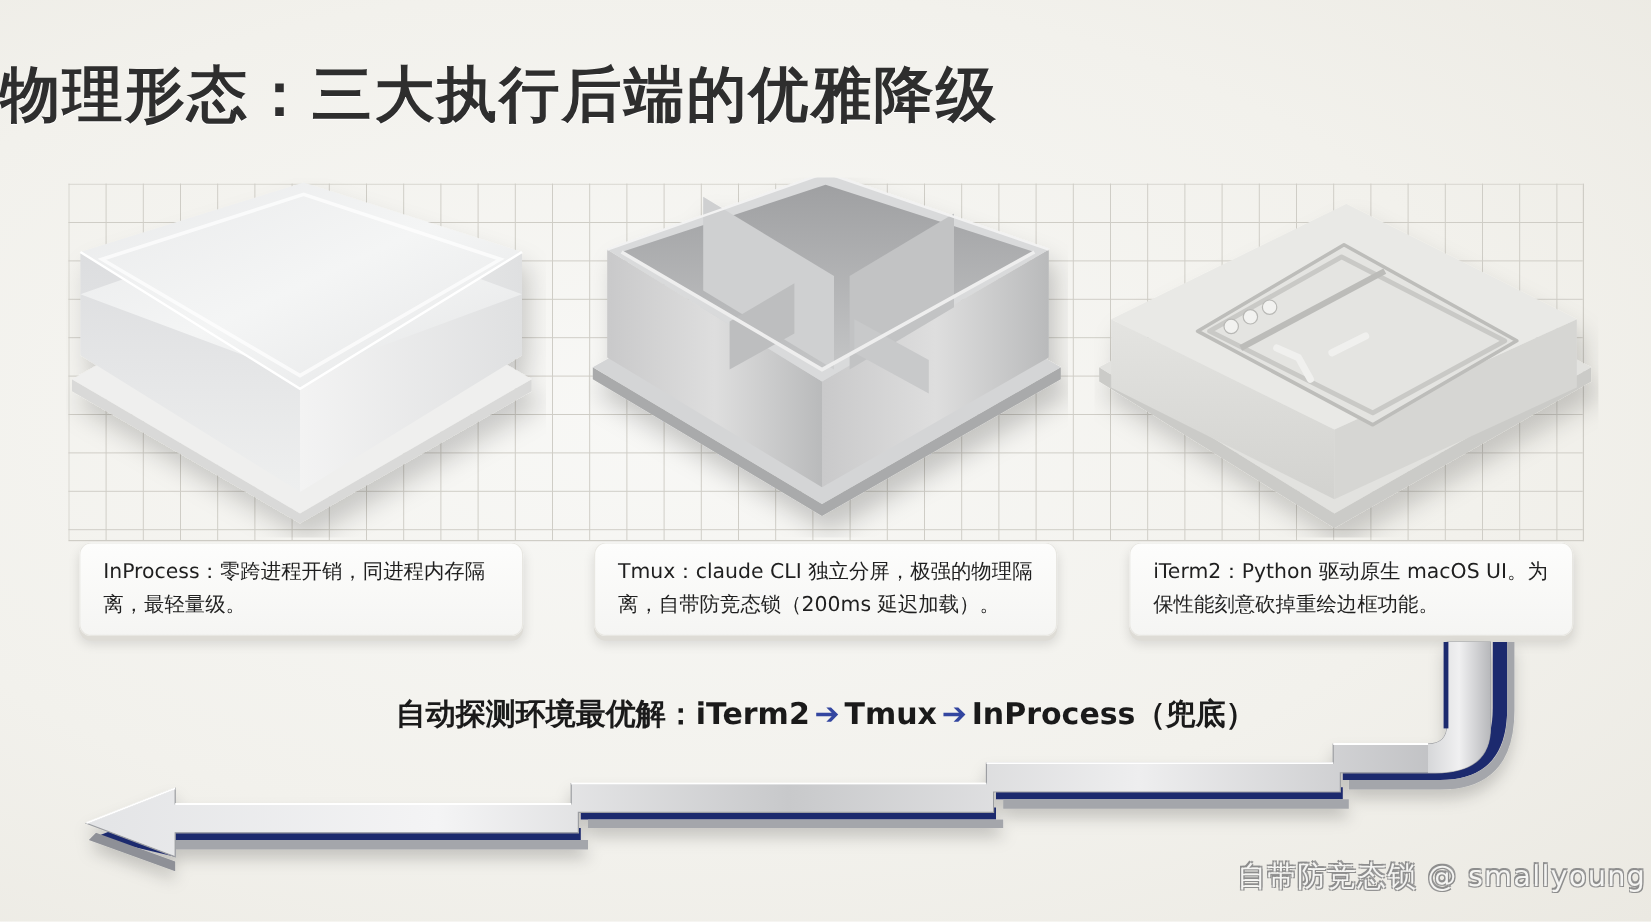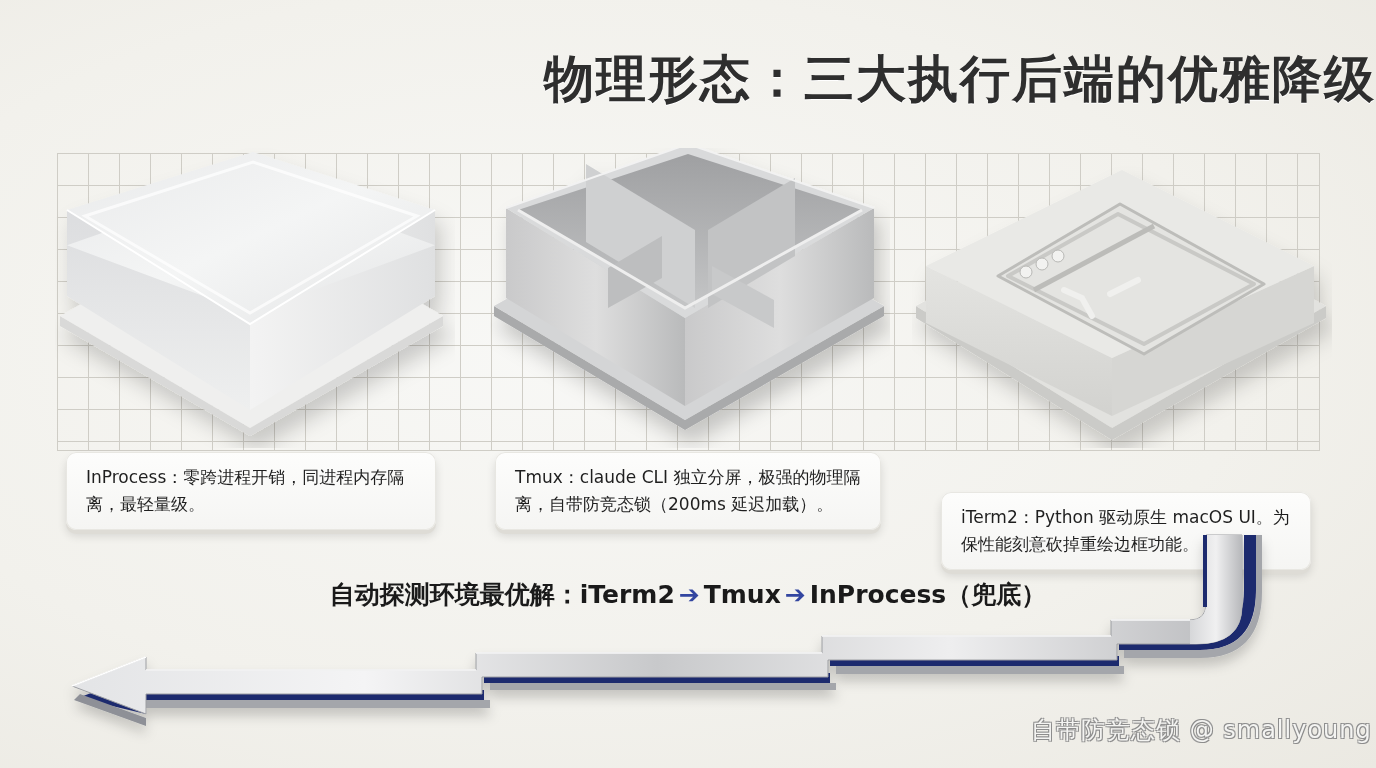--- a/index.html
+++ b/index.html
@@ -2,21 +2,21 @@
 <html><head>
 <meta charset="utf-8">
 <style>
   html, body { margin: 0; padding: 0; }
   body {
     width: 1376px; height: 768px; overflow: hidden; position: relative;
     background: radial-gradient(ellipse at 40% 45%, #f8f8f6 0%, #f2f1ec 60%, #ebe9e2 100%);
     font-family: "Liberation Sans", "DejaVu Sans", sans-serif;
   }
   .title {
-    position: absolute; left: 12px; right: 0; top: 46px; text-align: right;
+    position: absolute; left: 0; right: 0; top: 46px; text-align: left;
     font-size: 50px; font-weight: 700; color: #2e2e2e; letter-spacing: 2px;
     font-family: "DejaVu Sans", sans-serif;
     text-shadow: 0 1px 0 #ffffff;
   }
   .grid {
     position: absolute; left: 57px; top: 153px; width: 1262px; height: 297px;
     background-image:
       linear-gradient(to right, #cfcdc6 1px, transparent 1px),
       linear-gradient(to bottom, #cfcdc6 1px, transparent 1px);
     background-size: 31px 32px;
@@ -155,21 +155,21 @@
 </div>
 
 <div class="card" style="left:66px; width:370px;">
   <b>InProcess</b><span>：</span><span>零跨进程开销，同进程内存隔离，最轻量级。</span>
 </div>
 
 <div class="card" style="left:495px; width:386px;">
   <b>Tmux</b><span>：</span><span>claude CLI 独立分屏，极强的物理隔离，自带防竞态锁（200ms 延迟加载）。</span>
 </div>
 
-<div class="card" style="left:941px; width:370px;margin-top:40px;">
+<div class="card" style="left:941px; width:370px;">
   <b>iTerm2</b><span>：</span><span>Python 驱动原生 macOS UI。为保性能刻意砍掉重绘边框功能。</span>
 </div>
 
 <div class="flow">
   <span>自动探测环境最优解：</span><span>iTerm2</span><span class="arr">➔</span><span>Tmux</span><span class="arr">➔</span><span>InProcess（兜底）</span>
 </div>
 
 <div class="arrow-wrap">
   <svg width="1376" height="768" viewBox="0 0 1376 768">
     <defs>

